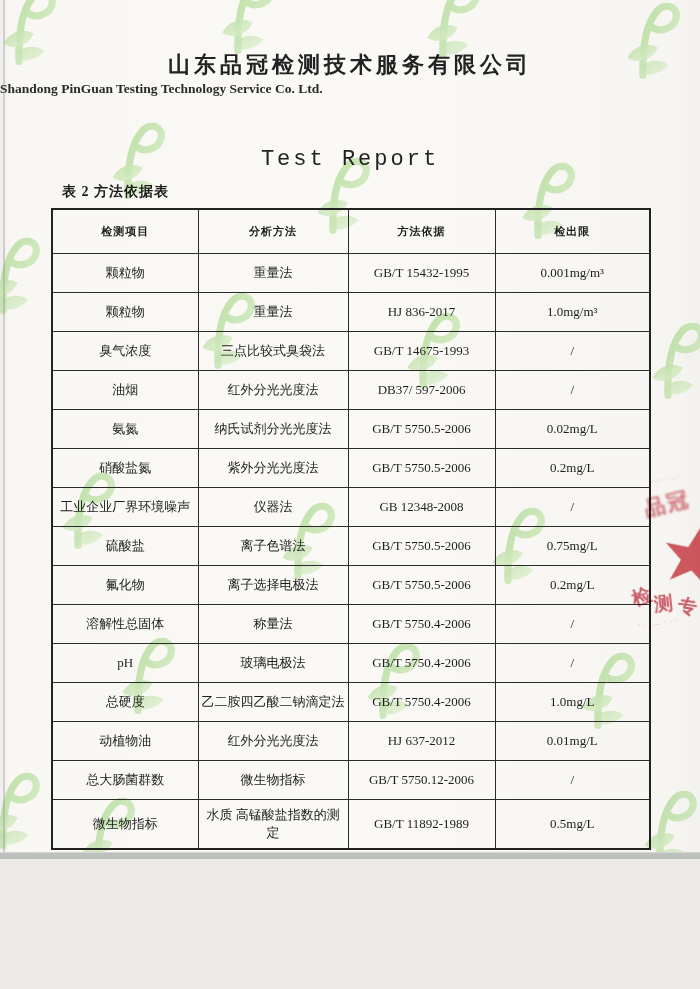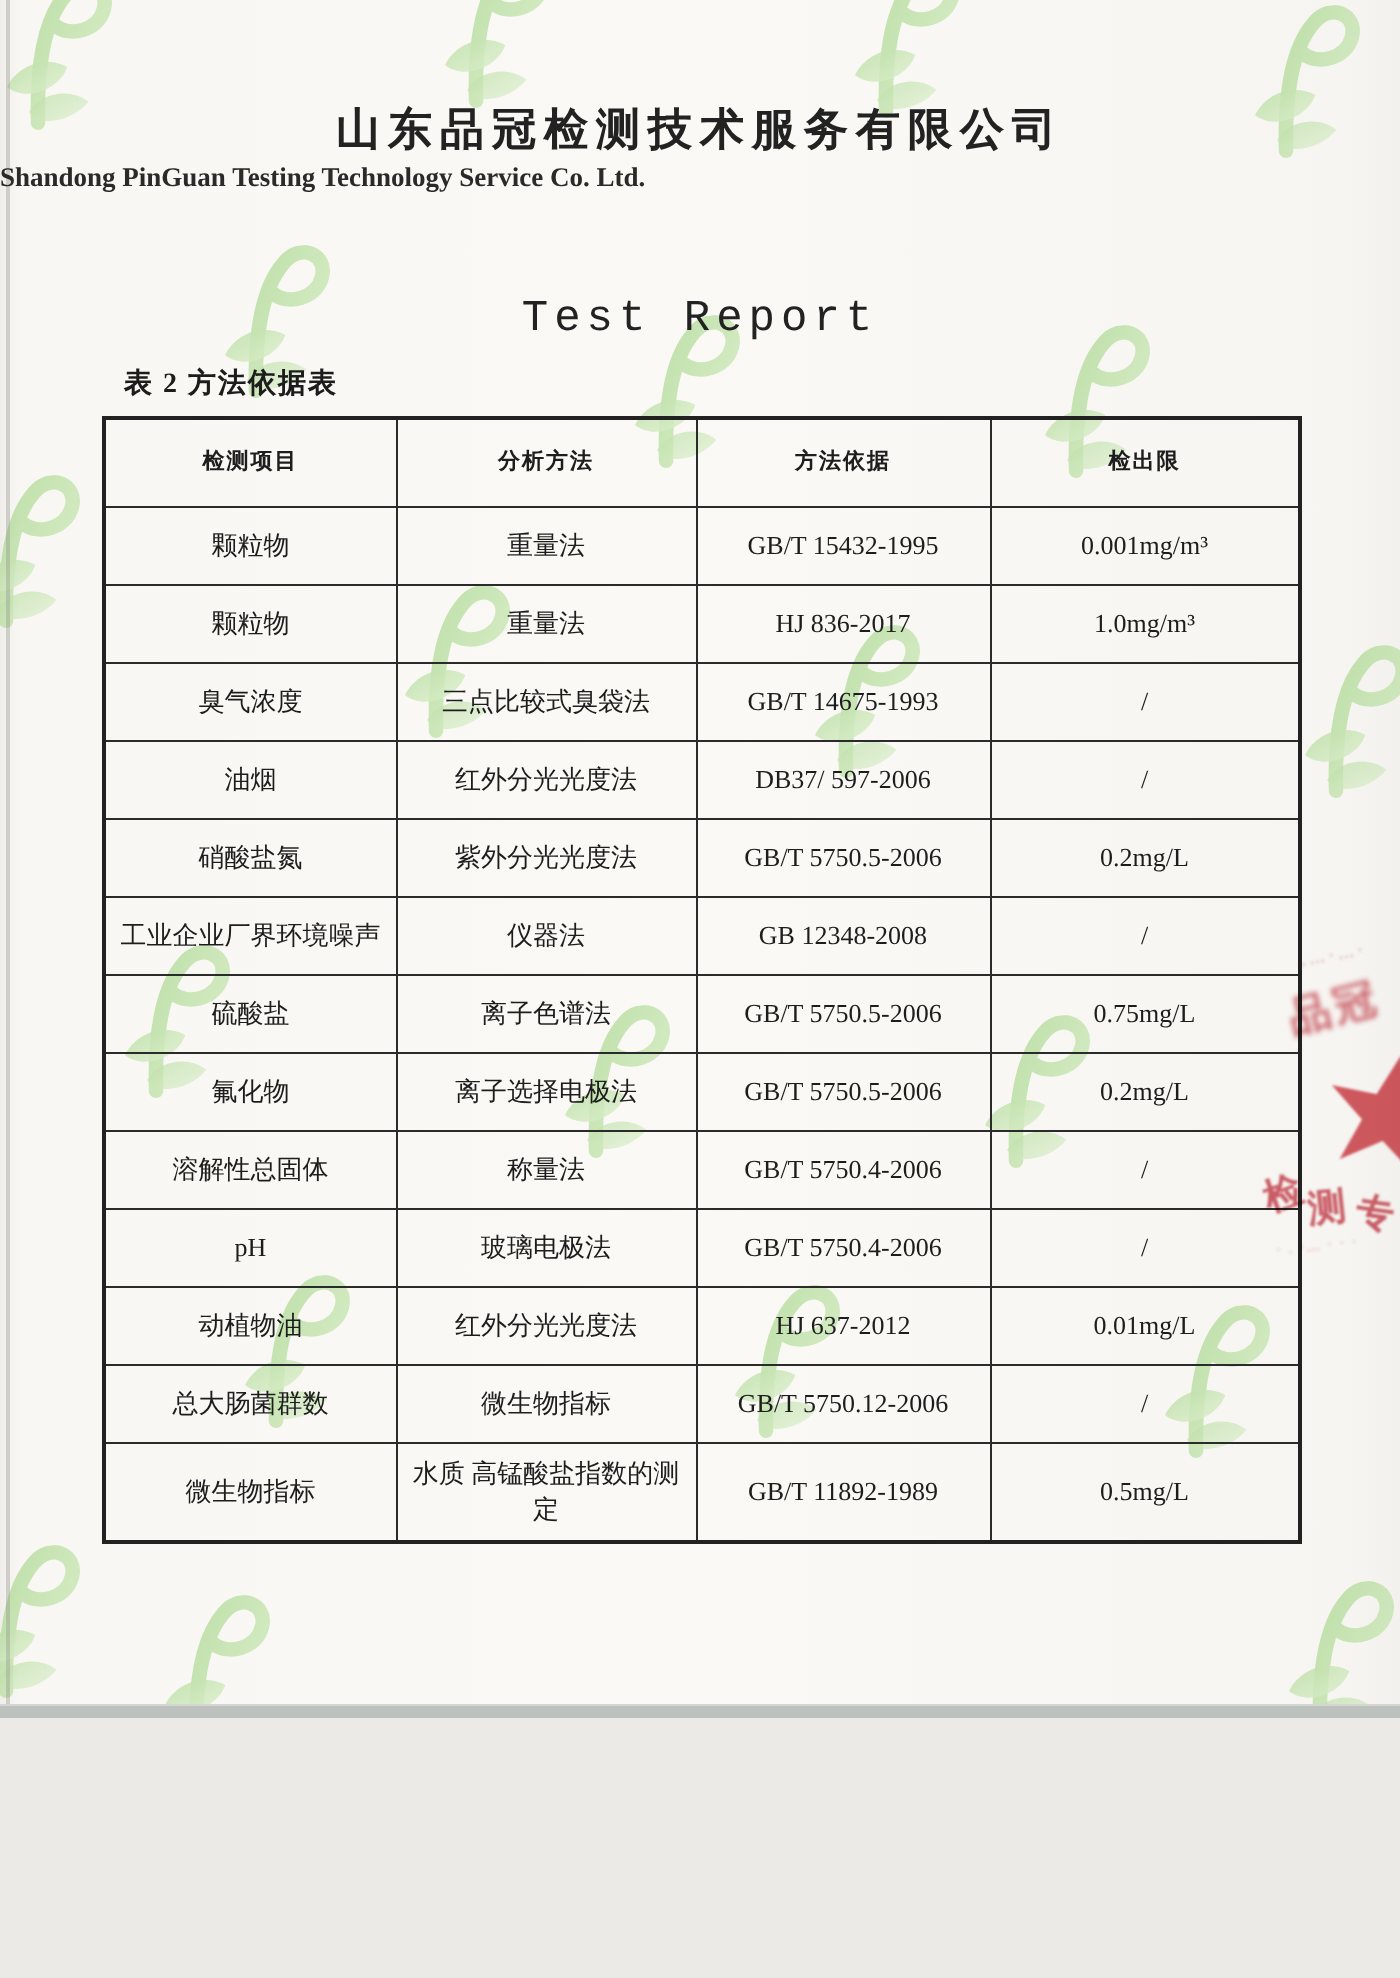--- a/index.html
+++ b/index.html
@@ -263,20 +263,26 @@
           <td>GB/T 14675-1993</td>
           <td>/</td>
         </tr>
         <tr>
           <td>油烟</td>
           <td>红外分光光度法</td>
           <td>DB37/ 597-2006</td>
           <td>/</td>
         </tr>
         <tr>
+          <td>氨氮</td>
+          <td>纳氏试剂分光光度法</td>
+          <td>GB/T 5750.5-2006</td>
+          <td>0.02mg/L</td>
+        </tr>
+        <tr>
           <td>硝酸盐氮</td>
           <td>紫外分光光度法</td>
           <td>GB/T 5750.5-2006</td>
           <td>0.2mg/L</td>
         </tr>
         <tr>
           <td>工业企业厂界环境噪声</td>
           <td>仪器法</td>
           <td>GB 12348-2008</td>
           <td>/</td>
@@ -297,20 +303,26 @@
           <td>溶解性总固体</td>
           <td>称量法</td>
           <td>GB/T 5750.4-2006</td>
           <td>/</td>
         </tr>
         <tr>
           <td>pH</td>
           <td>玻璃电极法</td>
           <td>GB/T 5750.4-2006</td>
           <td>/</td>
+        </tr>
+        <tr>
+          <td>总硬度</td>
+          <td>乙二胺四乙酸二钠滴定法</td>
+          <td>GB/T 5750.4-2006</td>
+          <td>1.0mg/L</td>
         </tr>
         <tr>
           <td>动植物油</td>
           <td>红外分光光度法</td>
           <td>HJ 637-2012</td>
           <td>0.01mg/L</td>
         </tr>
         <tr>
           <td>总大肠菌群数</td>
           <td>微生物指标</td>

